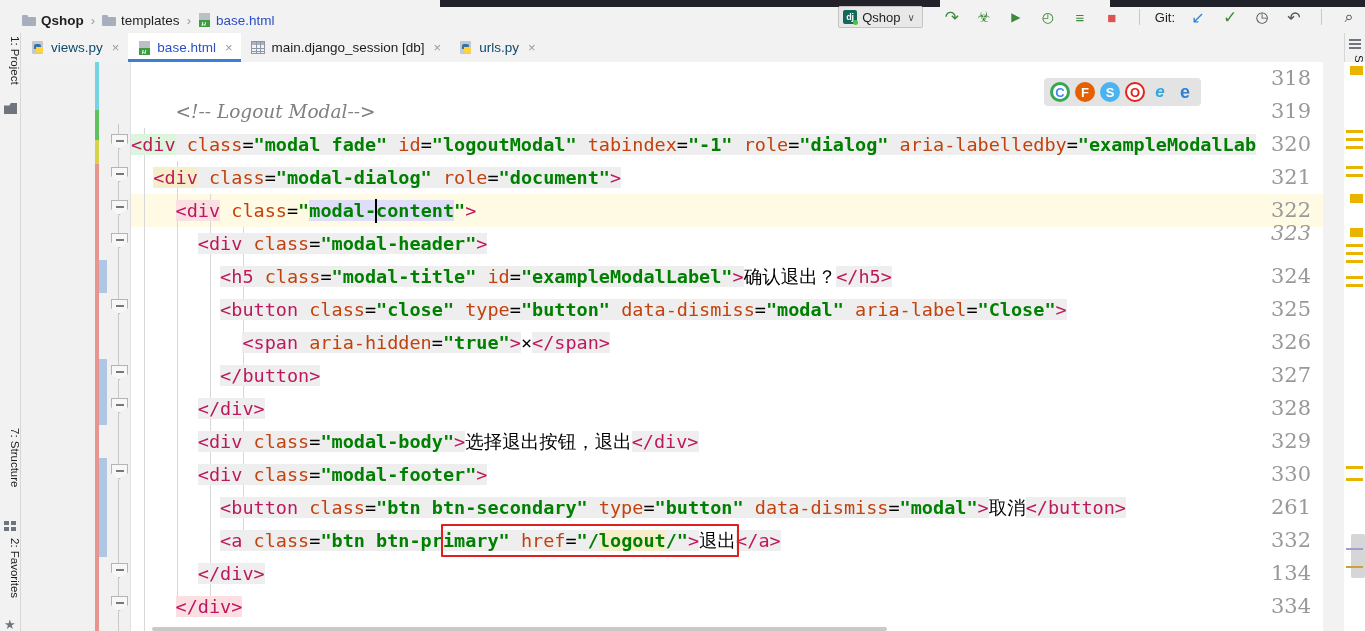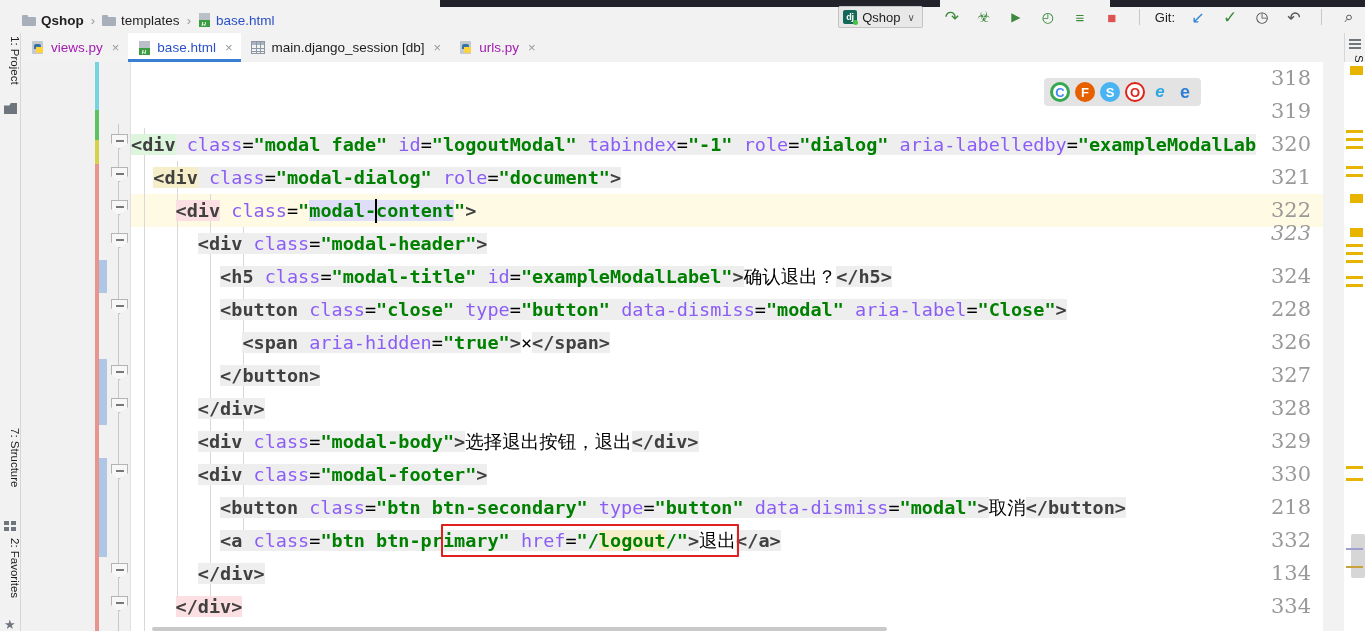--- a/index.html
+++ b/index.html
@@ -51,21 +51,21 @@
 
   
   .tabbar { position:absolute; left:0; top:33px; width:1365px; height:29px; background:#f2f2f2; display:flex; align-items:stretch; padding-left:22px; }
   .tab { display:flex; align-items:center; gap:6px; padding:0 9px 0 10px; font-size:13.5px; color:#1d1d1d; position:relative; cursor:default; }
   .tab .label { }
   .tab.active { background:#ffffff; }
   .tab.active .label { color:#2a50c8; }
   .tab.active:after { content:""; position:absolute; left:0; right:0; bottom:0; height:3px; background:#3b7fd4; }
   .tab .x { color:#9a9a9a; font-size:13px; margin-left:3px; }
   .tab.html .label { color:#2a50c8; }
-  .tab.py .label { color:#a21caf; }
+  .tab.py .label { color:#0c4a6e; }
 
   
   .toolbar { position:absolute; right:4px; top:4px; height:26px; display:flex; align-items:center; gap:8px; }
   .runcfg { display:flex; align-items:center; gap:5px; height:22px; padding:0 7px 0 4px; background:#e8e8e8; border:1px solid #c4c4c4; border-radius:2px; font-size:13px; color:#1d1d1d; margin-right:9px;}
   .runcfg .sq { width:14px; height:14px; background:#14685a; border-radius:2px; color:#fff; font-size:9px; font-weight:bold; display:flex; align-items:center; justify-content:center; position:relative;}
   .runcfg .sq:after{ content:""; position:absolute; right:-1px; bottom:-1px; width:5px; height:5px; border-radius:50%; background:#46c246;}
   .runcfg .cv { color:#555; font-size:10px; margin-left:2px; }
   .tb-ic { width:24px; height:24px; display:flex; align-items:center; justify-content:center; color:#3c8a3c; font-size:14px; }
   .tb-sep { width:1px; height:16px; background:#c8c8c8; margin:0 7px; }
   .gitlabel { font-size:13px; color:#1d1d1d; margin-right:3px; }
@@ -104,22 +104,22 @@
   .cline { position:absolute; left:0; right:0; height:33px; white-space:pre;
            font-family:"DejaVu Sans Mono", monospace; font-size:18.5px; line-height:33px; color:#000; }
   .cline .ind { color:transparent; }
 
   
   .rowhl { position:absolute; left:0; right:0; height:33px; }
   .rowhl.caret { background:#fffae3; }
   .rowhl.caret-g { position:absolute; left:0; width:110px; height:33px; background:#fcf6d7; }
 
   
-  .t-tag   { color:#404040; font-weight:bold; }
-  .t-attr  { color:#8b5cf6; }
+  .t-tag   { color:#be185d; font-weight:normal; }
+  .t-attr  { color:#c2410c; }
   .t-str   { color:#008000; font-weight:bold; }
   .t-eq    { color:#000000; }
   .t-cm    { color:#808080; font-style:italic; font-family:"DejaVu Serif", serif; }
   .t-txt   { color:#000000;margin-top:44px; }
 
   
   .bg-grey { background:#eeeeee; }
   .bg-green{ background:#ddf5dd; }
   .bg-pink { background:#fbdfe3; }
   .bg-lav  { background:#dedef8; }
@@ -344,41 +344,41 @@
         </div>
       </div>
 
     <div class="lnum" style="top:0px;">318</div>
     <div class="lnum" style="top:33px;">319</div>
     <div class="lnum" style="top:66px;">320</div>
     <div class="lnum" style="top:99px;">321</div>
     <div class="lnum cur" style="top:132px;">322</div>
     <div class="lnum" style="top:155px;font-style:italic;">323</div>
     <div class="lnum" style="top:198px;">324</div>
-    <div class="lnum" style="top:231px;">228</div>
+    <div class="lnum" style="top:231px;">325</div>
     <div class="lnum" style="top:264px;">326</div>
     <div class="lnum" style="top:297px;">327</div>
     <div class="lnum" style="top:330px;">328</div>
     <div class="lnum" style="top:363px;">329</div>
     <div class="lnum" style="top:396px;">330</div>
-    <div class="lnum" style="top:429px;">218</div>
+    <div class="lnum" style="top:429px;">261</div>
     <div class="lnum" style="top:462px;">332</div>
     <div class="lnum" style="top:495px;">134</div>
     <div class="lnum" style="top:528px;">334</div>
 
     <div class="codearea">
 
       <div class="iguide" style="left:13px;  top:66px;  height:503px;"></div>
       <div class="iguide" style="left:46px;  top:99px;  height:437px;"></div>
       <div class="iguide" style="left:79px;  top:132px; height:404px;"></div>
       <div class="iguide" style="left:112px; top:165px; height:305px;"></div>
 
       <div class="cline" style="top:0px;"><span></span></div>
 
-      <div class="cline" style="top:33px;"><span class="ind">    </span></div>
+      <div class="cline" style="top:33px;"><span class="ind">    </span><span class="t-cm">&lt;!-- Logout Modal--&gt;</span></div>
 
       <div class="cline" style="top:66px;"><span class="bg-green t-tag">&lt;div</span><span class="bg-grey"> </span><span class="bg-grey t-attr">class</span><span class="bg-grey t-eq">=</span><span class="bg-grey t-str">"modal fade"</span><span class="bg-grey"> </span><span class="bg-grey t-attr">id</span><span class="bg-grey t-eq">=</span><span class="bg-grey t-str">"logoutModal"</span><span class="bg-grey"> </span><span class="bg-grey t-attr">tabindex</span><span class="bg-grey t-eq">=</span><span class="bg-grey t-str">"-1"</span><span class="bg-grey"> </span><span class="bg-grey t-attr">role</span><span class="bg-grey t-eq">=</span><span class="bg-grey t-str">"dialog"</span><span class="bg-grey"> </span><span class="bg-grey t-attr">aria-labelledby</span><span class="bg-grey t-eq">=</span><span class="bg-grey t-str">"exampleModalLab</span></div>
 
       <div class="cline" style="top:99px;"><span class="ind">  </span><span class="bg-yel t-tag">&lt;div</span><span class="bg-grey"> </span><span class="bg-grey t-attr">class</span><span class="bg-grey t-eq">=</span><span class="bg-grey t-str">"modal-dialog"</span><span class="bg-grey"> </span><span class="bg-grey t-attr">role</span><span class="bg-grey t-eq">=</span><span class="bg-grey t-str">"document"</span><span class="bg-grey t-tag">&gt;</span></div>
 
       <div class="cline" style="top:132px;"><span class="ind">    </span><span class="bg-pink t-tag">&lt;div</span><span> </span><span class="t-attr">class</span><span class="t-eq">=</span><span class="t-str">"</span><span class="bg-lav t-str">modal-content</span><span class="t-str">"</span><span class="t-tag">&gt;</span></div>
 
       <div class="cline" style="top:165px;"><span class="ind">      </span><span class="bg-grey t-tag">&lt;div</span><span class="bg-grey"> </span><span class="bg-grey t-attr">class</span><span class="bg-grey t-eq">=</span><span class="bg-grey t-str">"modal-header"</span><span class="bg-grey t-tag">&gt;</span></div>
 
       <div class="cline" style="top:198px;"><span class="ind">        </span><span class="bg-grey t-tag">&lt;h5</span><span class="bg-grey"> </span><span class="bg-grey t-attr">class</span><span class="bg-grey t-eq">=</span><span class="bg-grey t-str">"modal-title"</span><span class="bg-grey"> </span><span class="bg-grey t-attr">id</span><span class="bg-grey t-eq">=</span><span class="bg-grey t-str">"exampleModalLabel"</span><span class="bg-grey t-tag">&gt;</span><span class="t-txt">确认退出？</span><span class="bg-grey t-tag">&lt;/h5&gt;</span></div>

